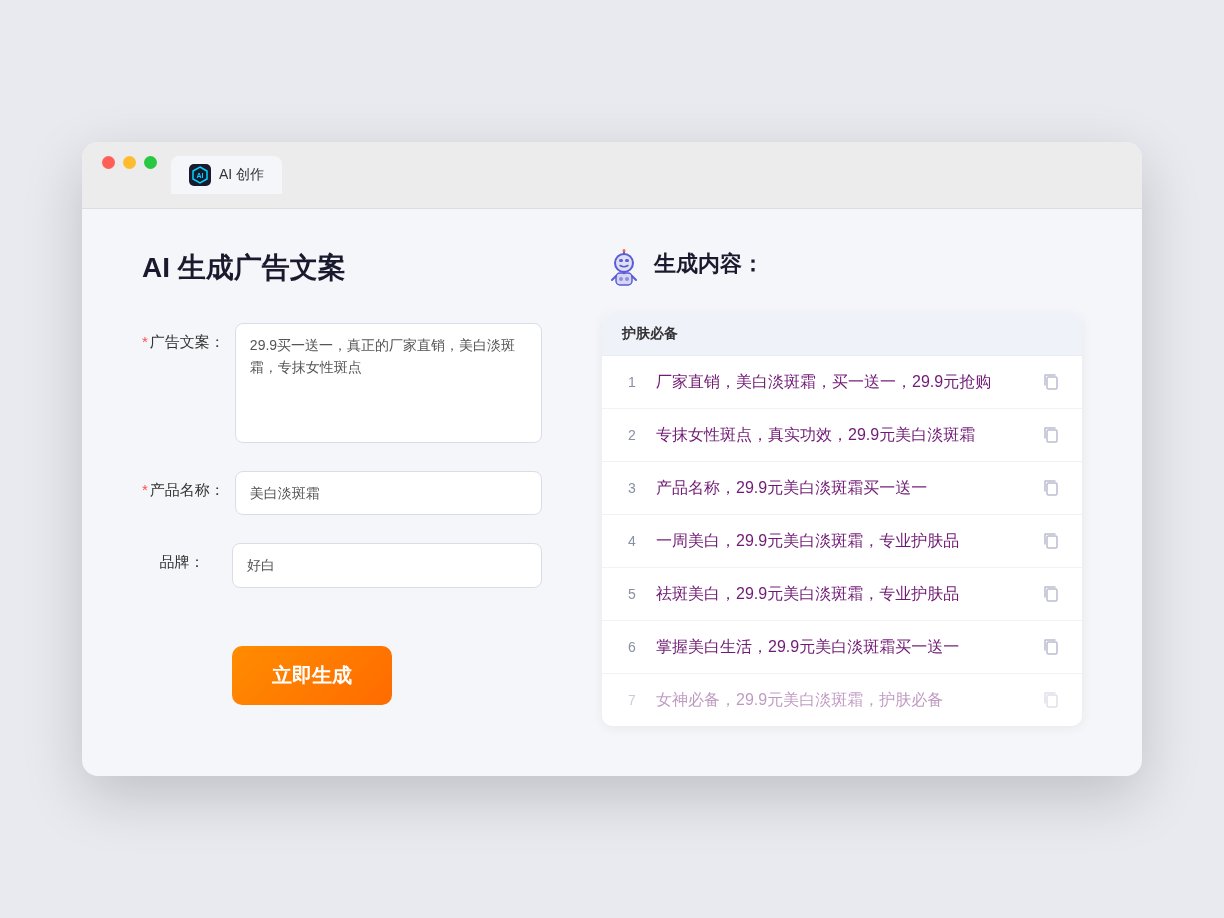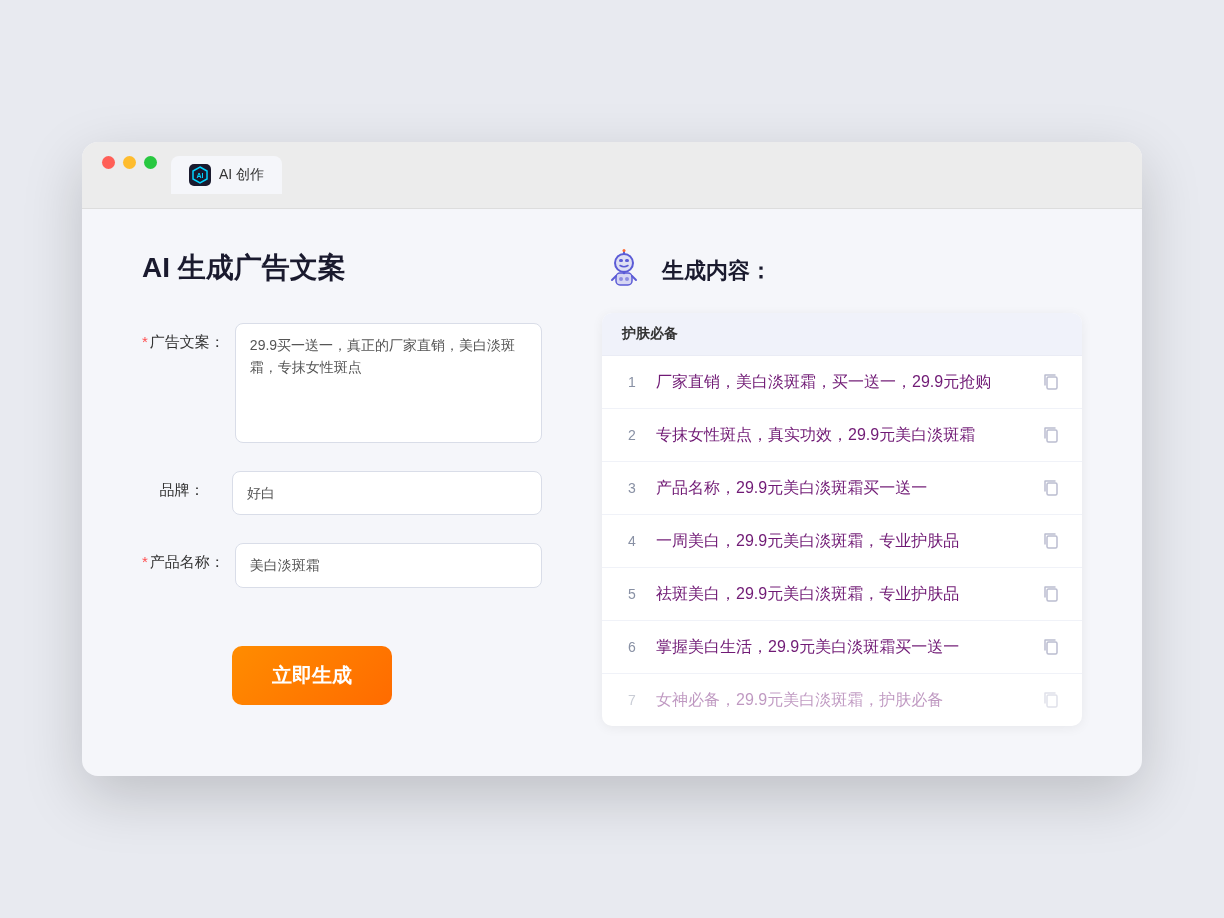--- a/index.html
+++ b/index.html
@@ -137,22 +137,22 @@
       margin-left: 90px;
     }
 
     
     .right-panel {
       flex: 1;
     }
 
     .result-header {
       display: flex;
-      align-items: center;
-      gap: 16px;
+      align-items: flex-start;
+      gap: 8px;
       margin-bottom: 20px;
     }
 
     .robot-icon {
       width: 44px;
       height: 44px;
     }
 
     .result-title {
       font-size: 22px;
@@ -251,32 +251,32 @@
       
       <div class="form-group">
         <label class="form-label">
           <span class="required">*</span><span>广告文案：</span>
         </label>
         <textarea class="form-control" style="">29.9买一送一，真正的厂家直销，美白淡斑霜，专抹女性斑点</textarea>
       </div>
 
       
       <div class="form-group">
-        <label class="form-label">品牌：</label>
-        <input type="text" class="form-control" value="好白" style="">
-      </div>
-
-      
-      <div class="form-group">
         <label class="form-label">
           <span class="required">*</span><span>产品名称：</span>
         </label>
         <input type="text" class="form-control" value="美白淡斑霜" style="">
       </div>
 
+      
+      <div class="form-group">
+        <label class="form-label">品牌：</label>
+        <input type="text" class="form-control" value="好白" style="">
+      </div>
+
       <button class="generate-btn">立即生成</button>
     </div>
 
     <div class="right-panel">
       <div class="result-header">
 
         <svg class="robot-icon" viewBox="0 0 44 44" fill="none" xmlns="http://www.w3.org/2000/svg">
           <circle cx="22" cy="14" r="9" fill="#5b5bd6" opacity="0.15"></circle>
           <circle cx="22" cy="14" r="9" fill="none" stroke="#5b5bd6" stroke-width="2"></circle>
 

